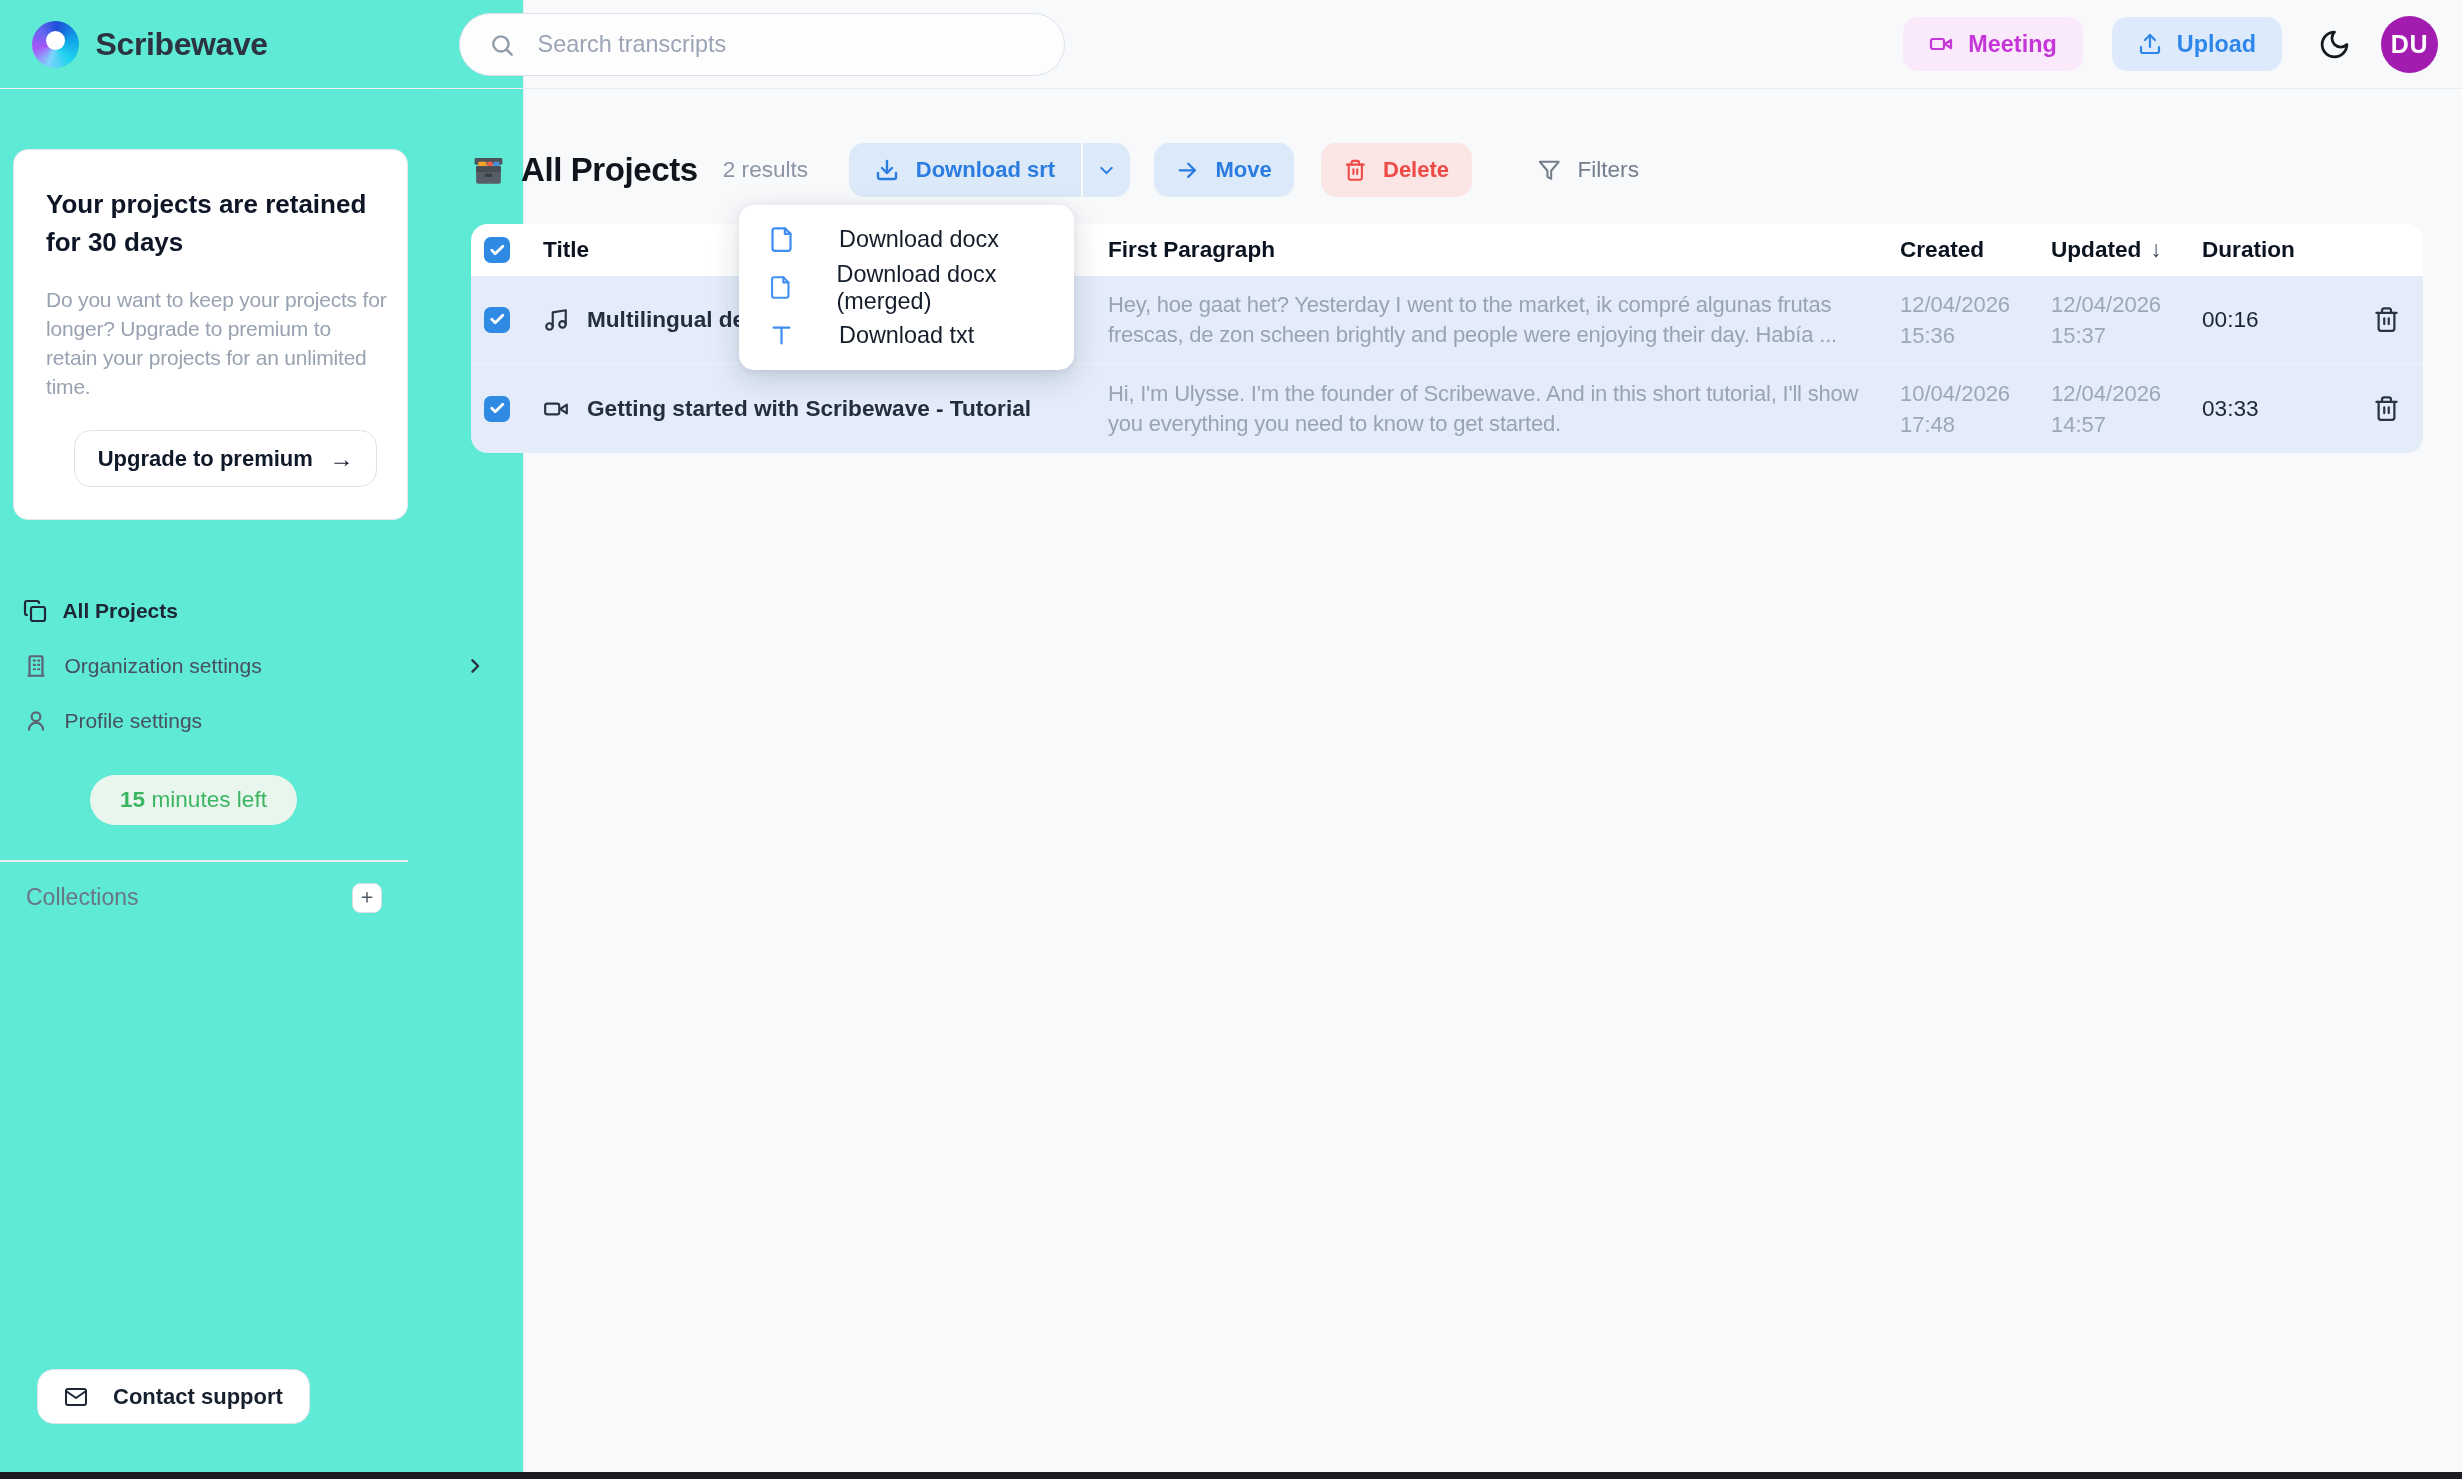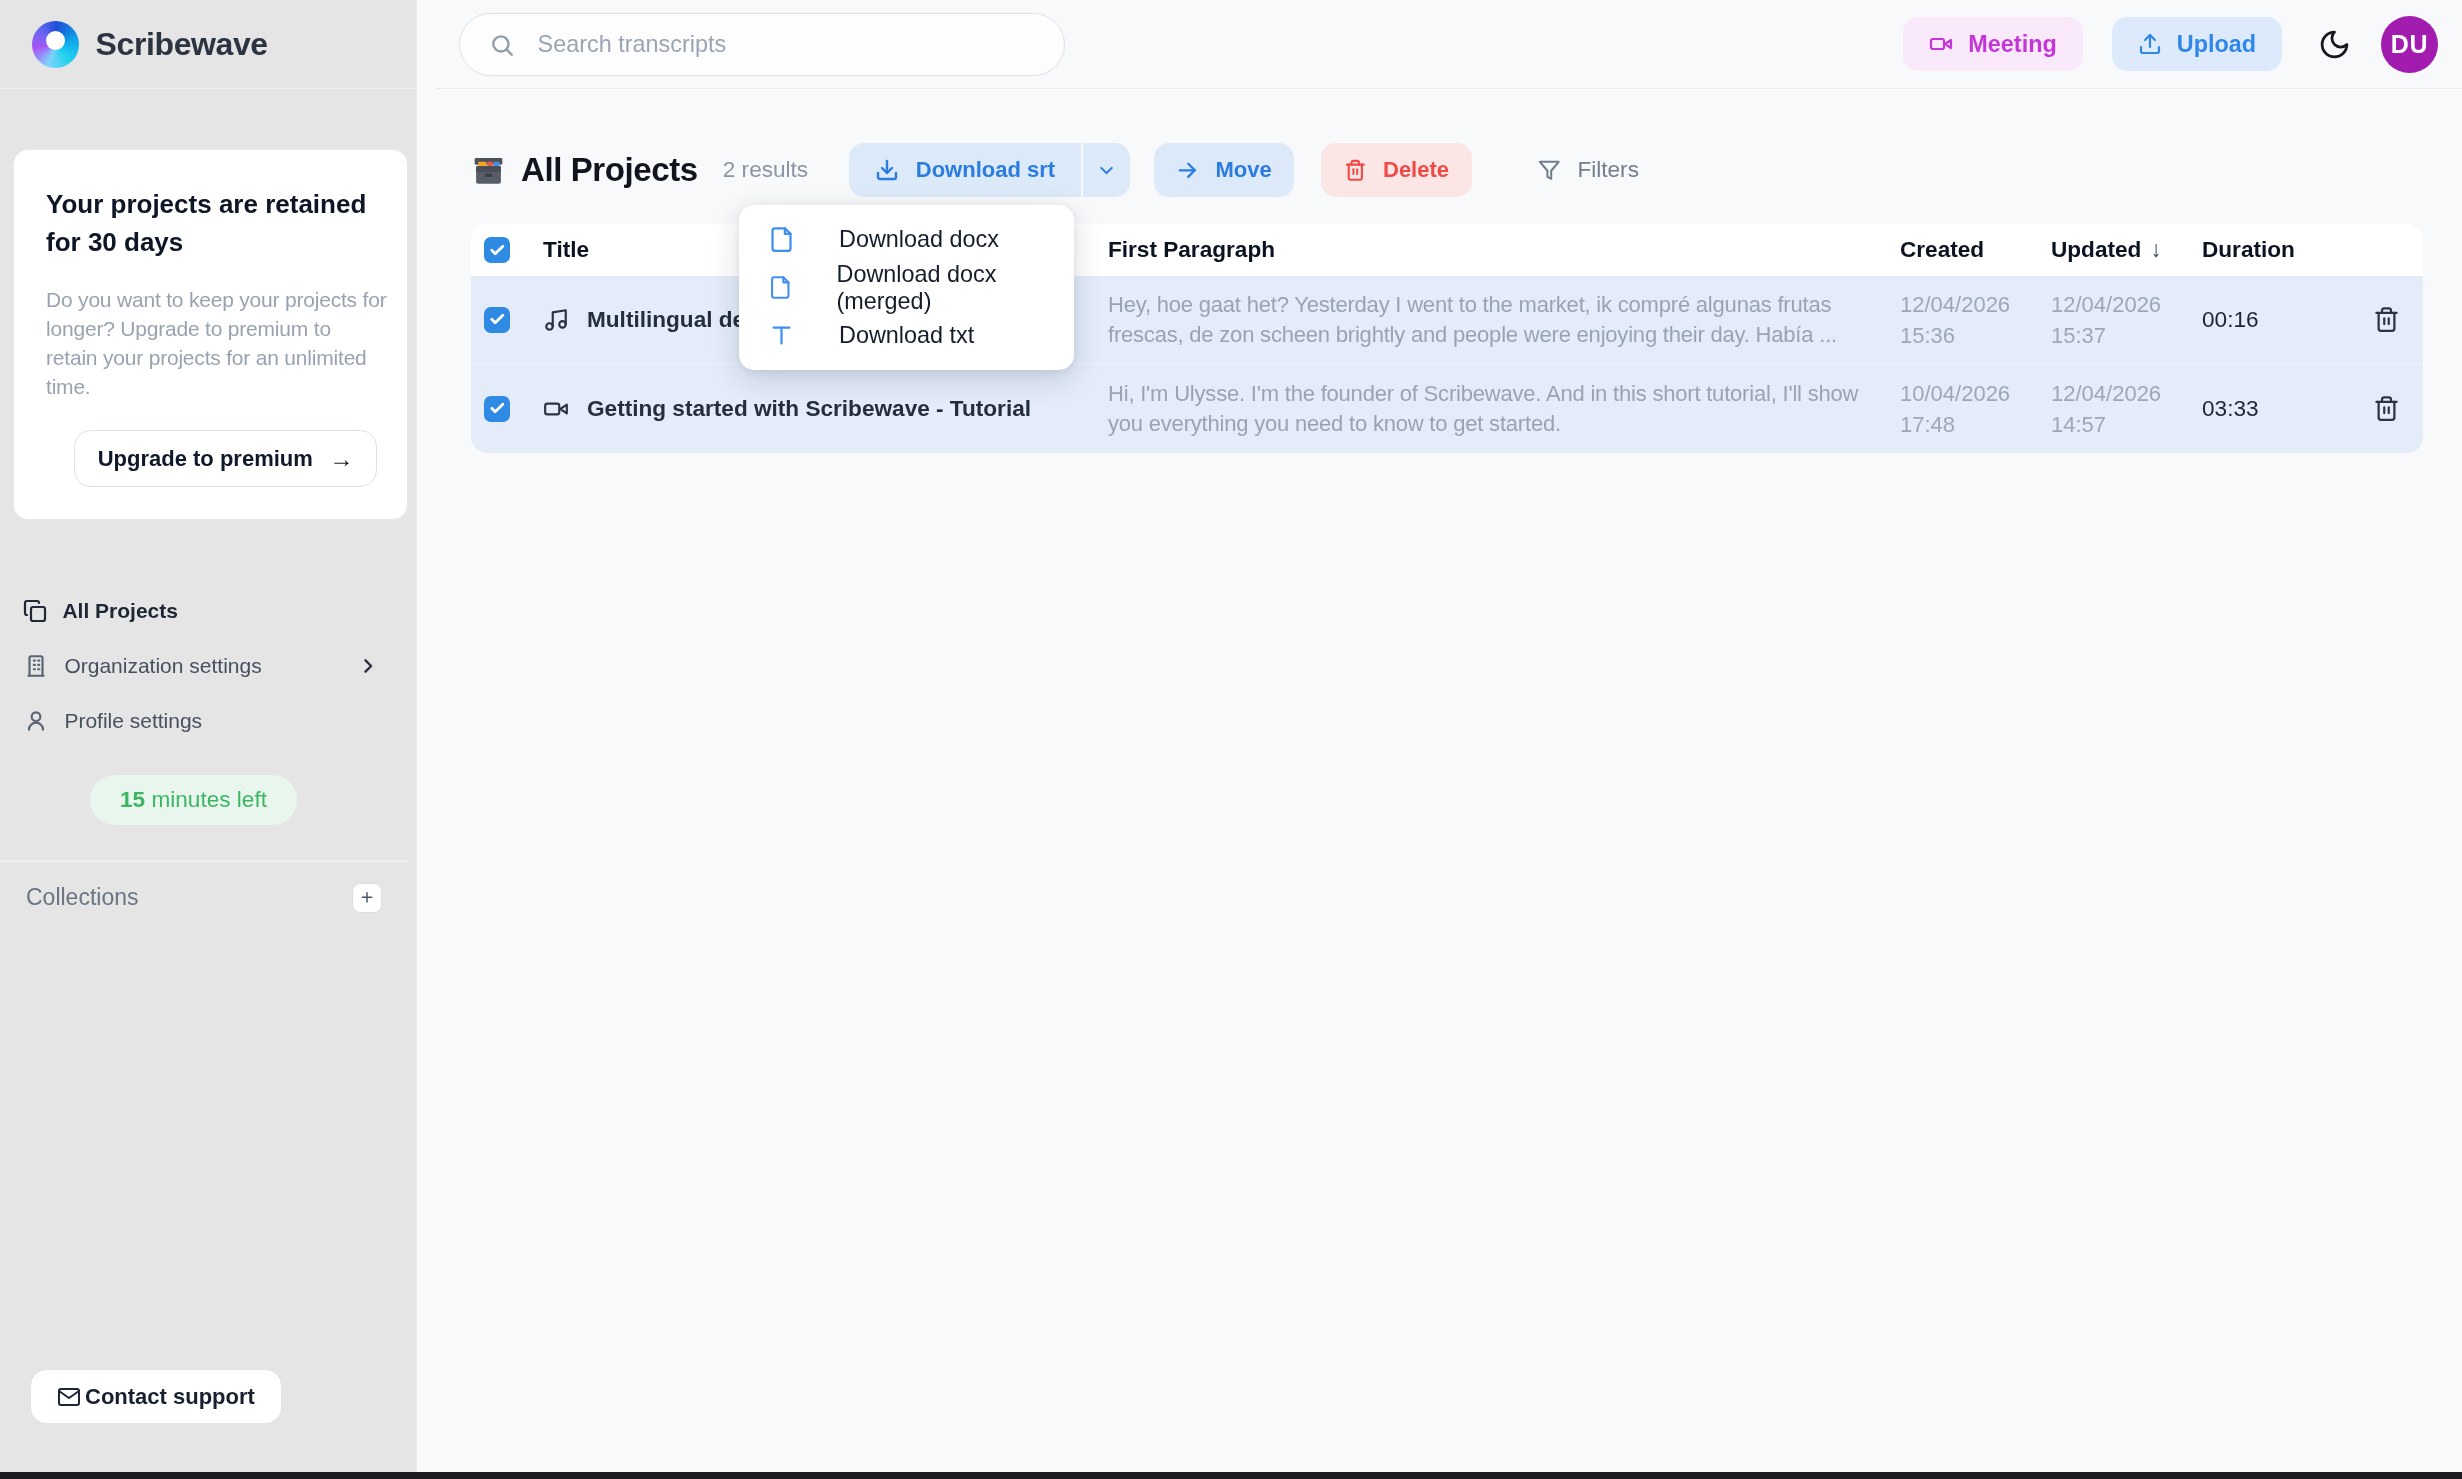--- a/index.html
+++ b/index.html
@@ -10,22 +10,22 @@
     background:#f8f9fb;
     color:#1c2634;
   }
   .app { position:relative; width:2462px; height:1479px; overflow:hidden; }
 
   
   svg.ic { display:block; fill:none; stroke-linecap:round; stroke-linejoin:round; }
 
   
   .sidebar {
-    position:absolute; left:0; top:0; width:417px; height:100%;
-    background:#e5e5e5; border-right:1.5px solid #e9edf2;
+    position:absolute; left:0; top:0; width:524px; height:100%;
+    background:#5eead4; border-right:1.5px solid #e9edf2;
   }
   .logo-row {
     height:89px; display:flex; align-items:center; gap:16.6px;
     padding-left:32px; border-bottom:1.5px solid #edf0f4;
   }
   .logo-mark {
     position:relative; width:47px; height:47px; border-radius:50%;
     background:conic-gradient(from 200deg, #7dd3fc, #a855f7 60deg, #6366f1 115deg, #1d4ed8 165deg, #0ea5e9 235deg, #22d3ee 300deg, #7dd3fc 360deg);
   }
   .logo-mark::after {
@@ -65,22 +65,22 @@
   .side-divider { margin-top:35px; width:408px; height:1.5px; background:#ebeef2; }
 
   .collections-row { margin-top:21px; padding:0 26px; display:flex; align-items:center; justify-content:space-between; width:408px; }
   .collections-label { font-size:23px; color:#6a7584; }
   .plus-btn {
     width:30px; height:30px; border:1.5px solid #d9dee6; border-radius:8.3px;
     background:#fff; display:flex; align-items:center; justify-content:center;
   }
 
   .contact-btn {
-    position:absolute; left:30px; top:1369px;
-    display:flex; align-items:center; gap:4px;
+    position:absolute; left:37px; top:1369px;
+    display:flex; align-items:center; gap:25px;
     border:1.5px solid #dfe4eb; border-radius:16.6px; background:#fff;
     padding:13.6px 26px; font-size:22px; font-weight:700; color:#17202e;
   }
 
   
   .main { position:absolute; left:436px; top:0; right:0; bottom:0; }
 
   .topbar { height:89px; display:flex; align-items:center; border-bottom:1.5px solid #e9edf2; padding-left:22.6px; }
   .search-wrap {
     position:relative; width:606px; height:63px; margin-right:auto;

